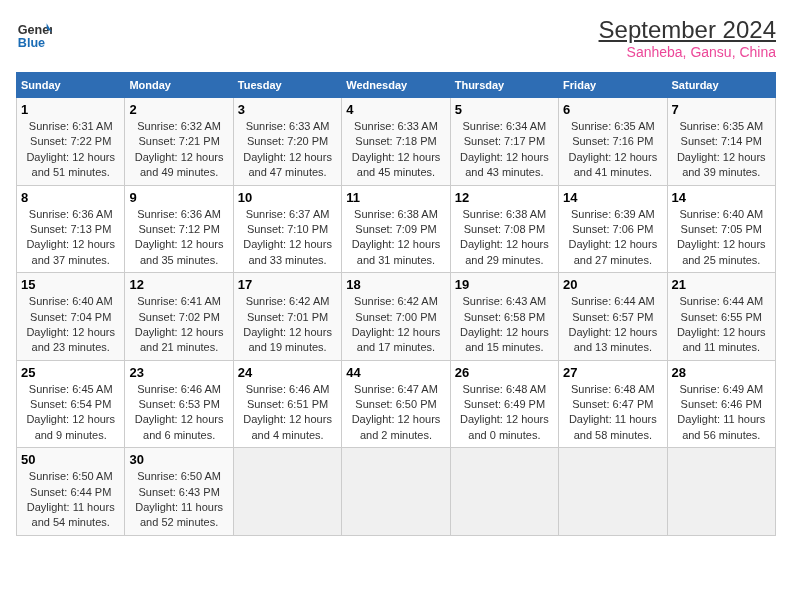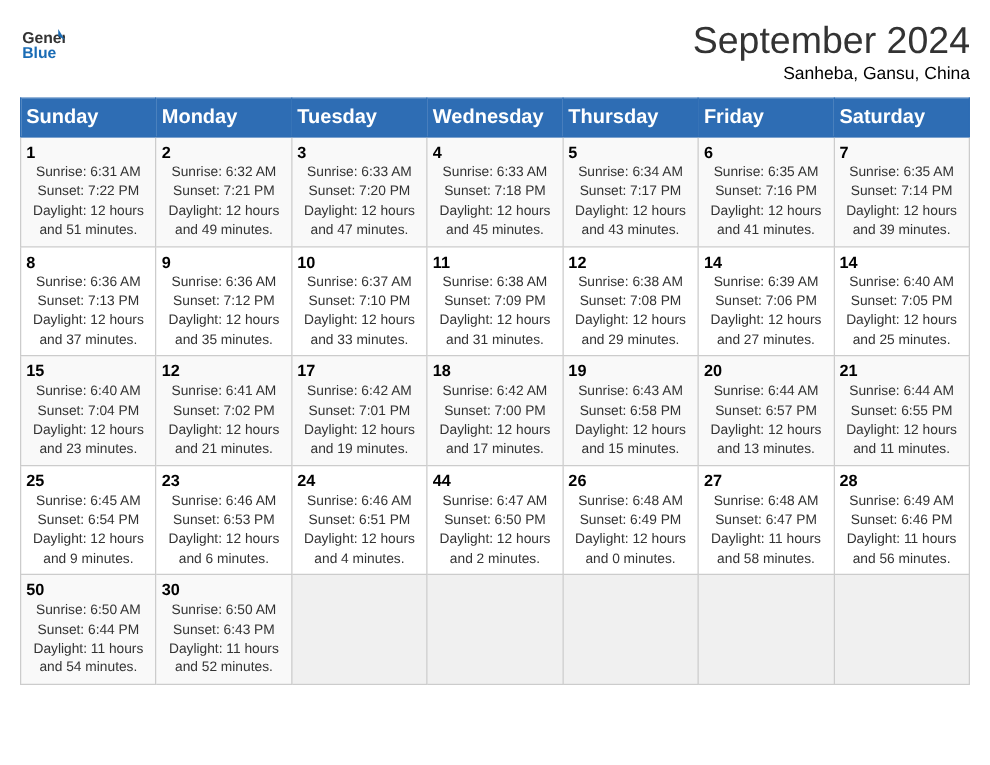--- a/index.html
+++ b/index.html
@@ -22,39 +22,40 @@
       gap: 4px;
     }
     .logo-icon {
       width: 36px;
       height: 36px;
     }
     .title-block {
       text-align: right;
     }
     .month-title {
-      font-size: 30px;
+      font-size: 24px;
       font-weight: normal;
       color: #333;
+      text-decoration: underline;
     }
     .location {
       font-size: 14px;
-      color: #000000;
+      color: #ec4899;
     }
     table {
       width: 100%;
       border-collapse: collapse;
       font-size: 11px;
     }
     thead th {
       background-color: #2e6db4;
       color: #fff;
       padding: 6px 4px;
       text-align: left;
-      font-size: 16px;
+      font-size: 11px;
       font-weight: bold;
       border: 1px solid #2e6db4;
     }
     tbody td {
       border: 1px solid #ccc;
       vertical-align: top;
       padding: 4px;
       width: 14.28%;
       min-height: 70px;
       background: #fff;

